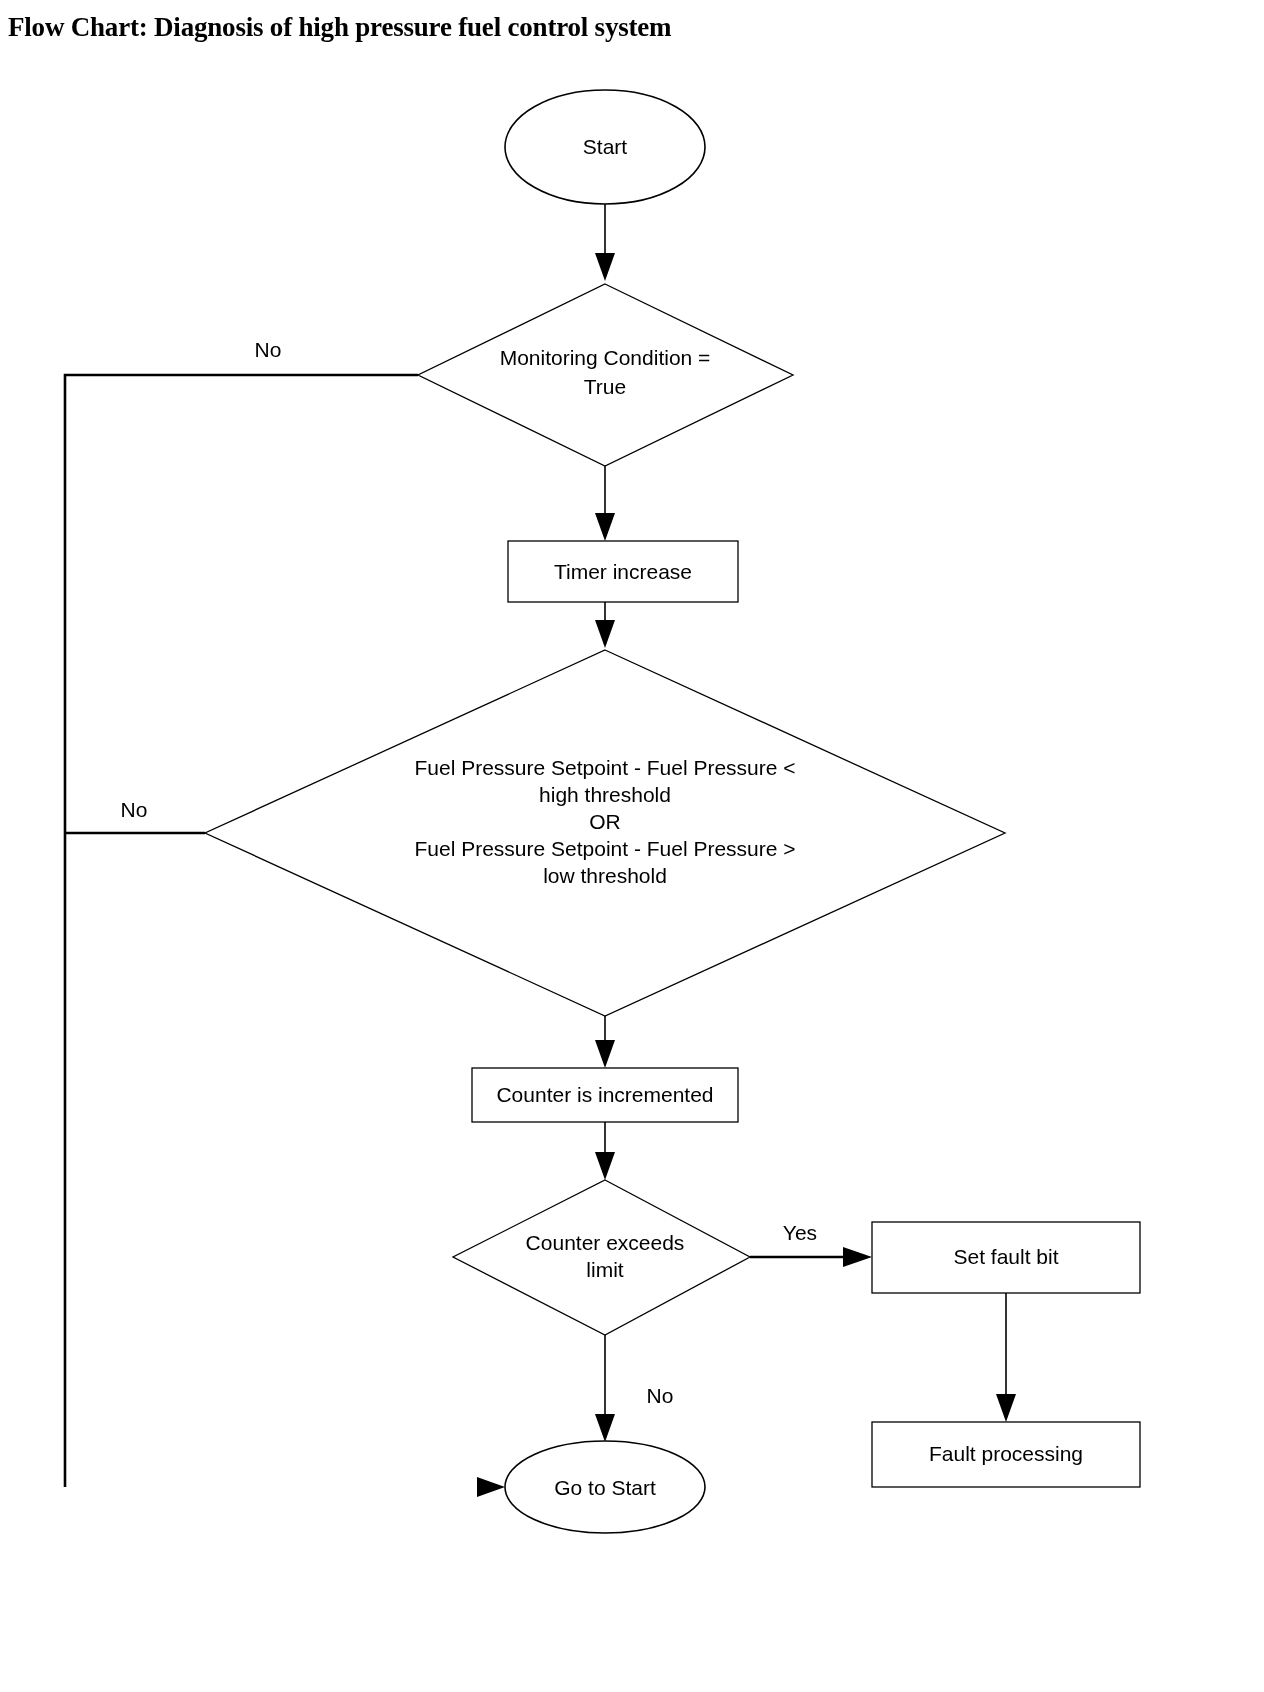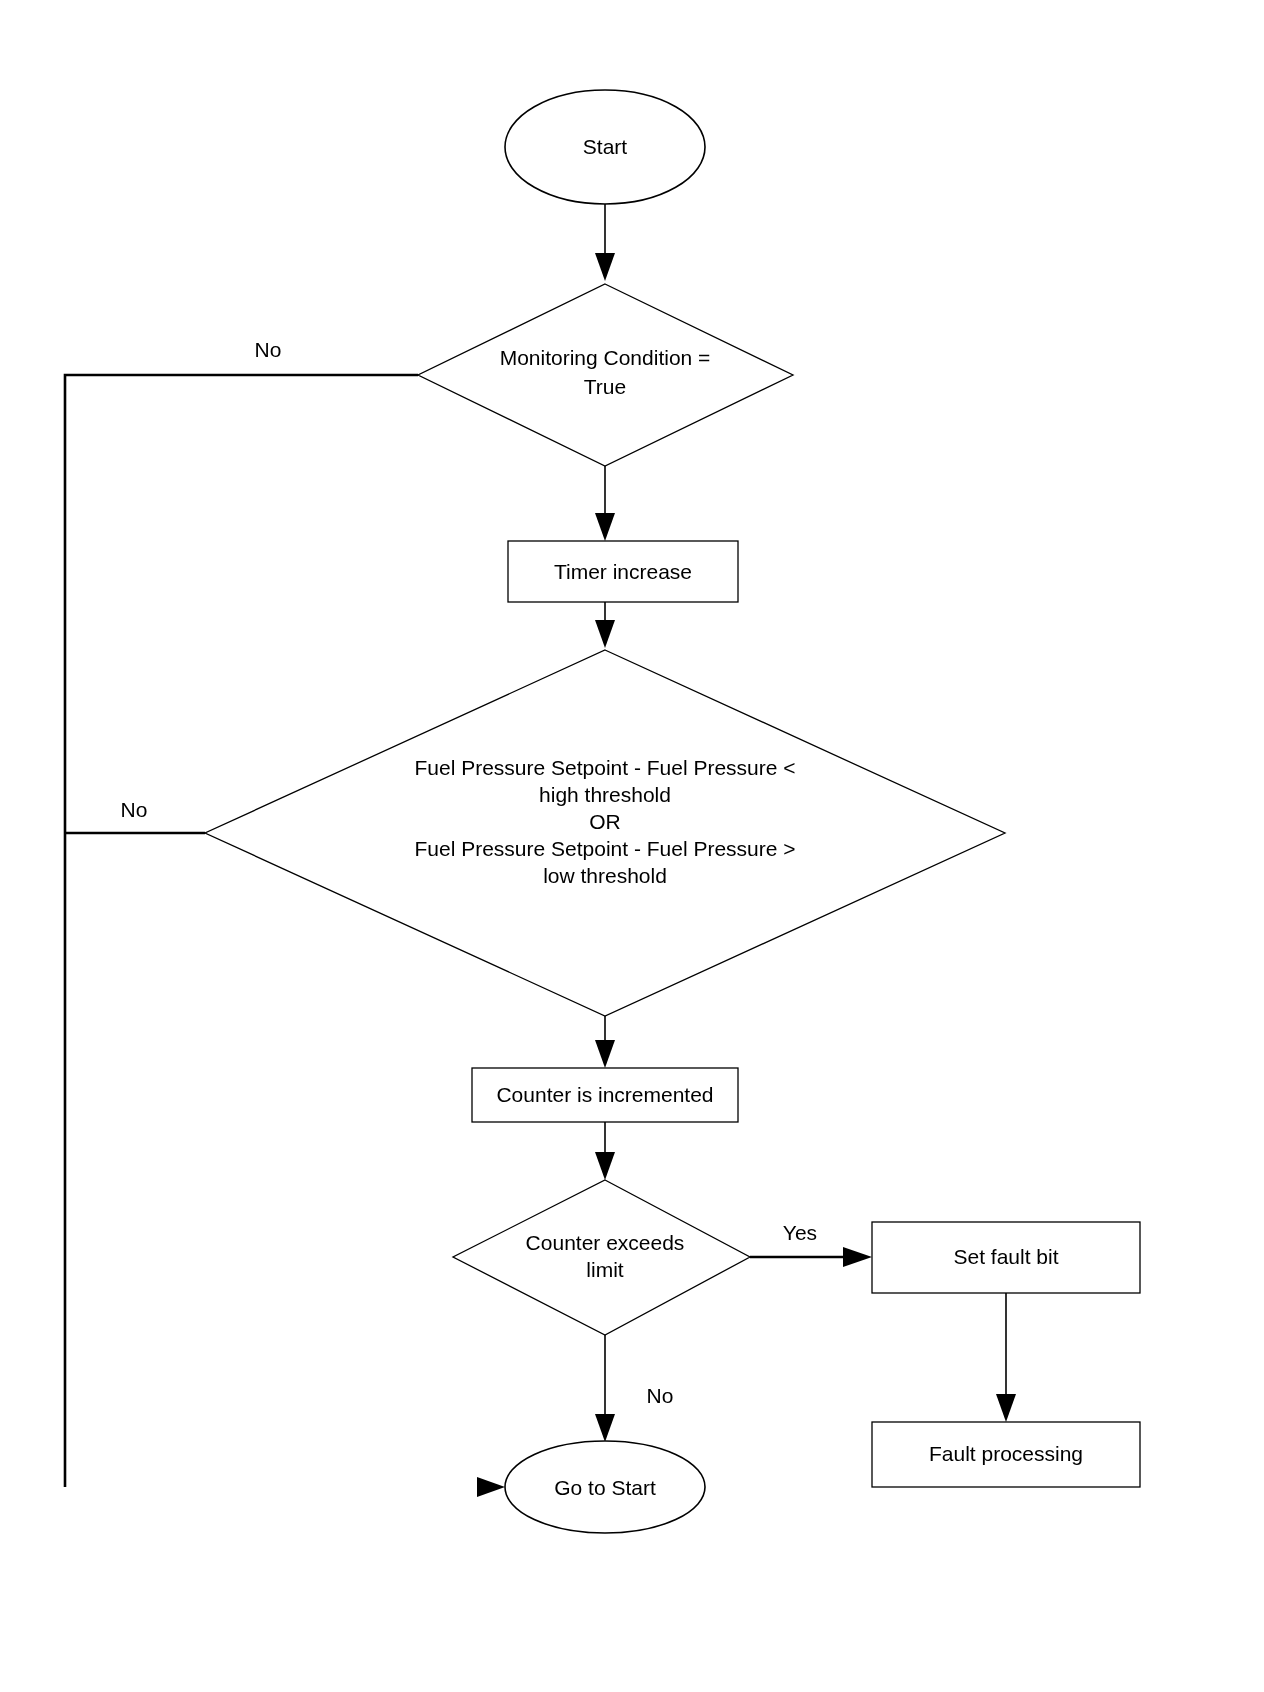--- a/index.html
+++ b/index.html
@@ -71,20 +71,21 @@
     fill: #000000;
     text-anchor: middle;
     dominant-baseline: middle;
   }
 </style>
 </head>
 <body>
 
 <div id="page">
 
+  <div id="chart-title">Flow Chart: Diagnosis of high pressure fuel control system</div>
 
   <svg id="flow-svg" viewBox="0 0 1264 1692" xmlns="http://www.w3.org/2000/svg">
 
     <ellipse class="node-shape" cx="605" cy="147" rx="100" ry="57"></ellipse>
     <text class="node-text" x="605" y="148">Start</text>
 
     <line class="flow-line" x1="605" y1="204" x2="605" y2="258"></line>
     <polygon class="arrow-head" points="605,281 595,253 615,253"></polygon>
 
     <polygon class="node-shape-thin" points="605,284 793,375 605,466 418,375"></polygon>

